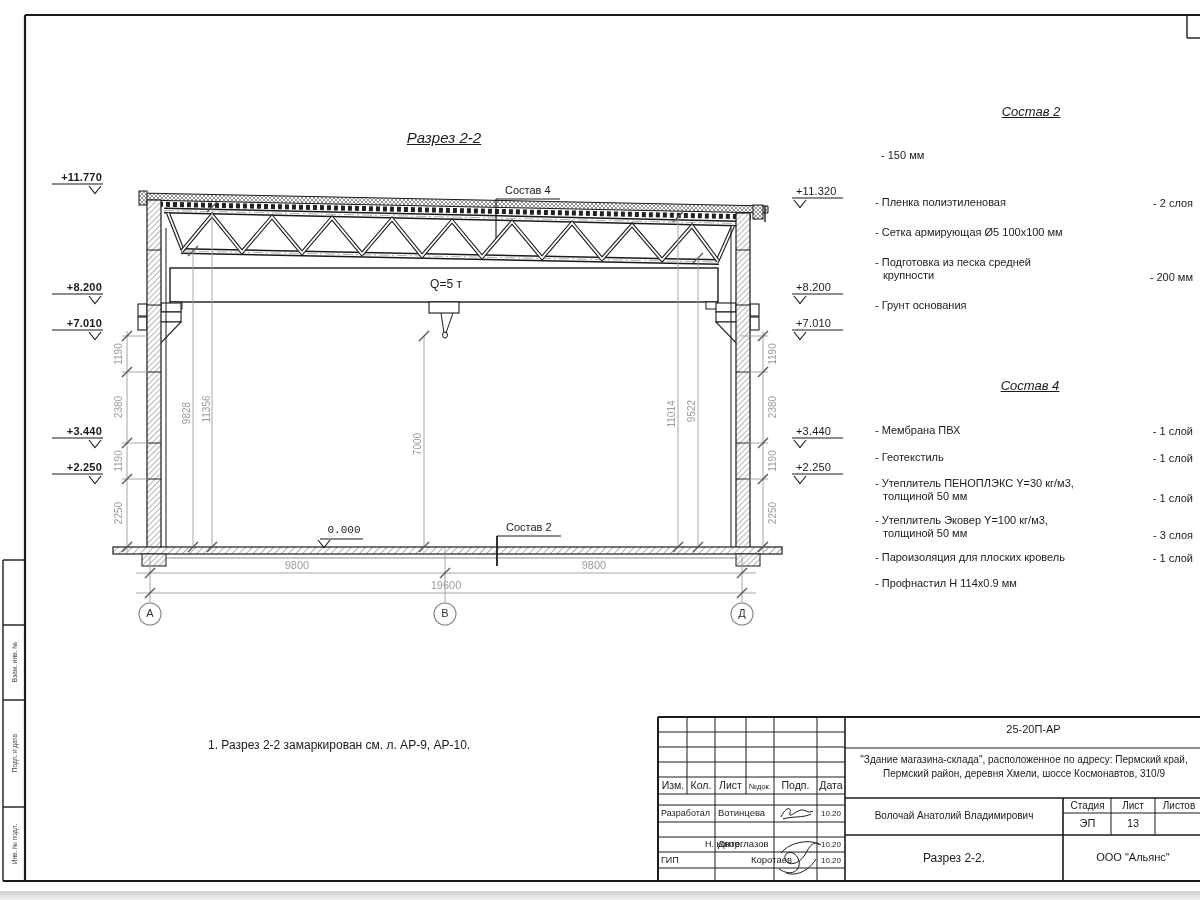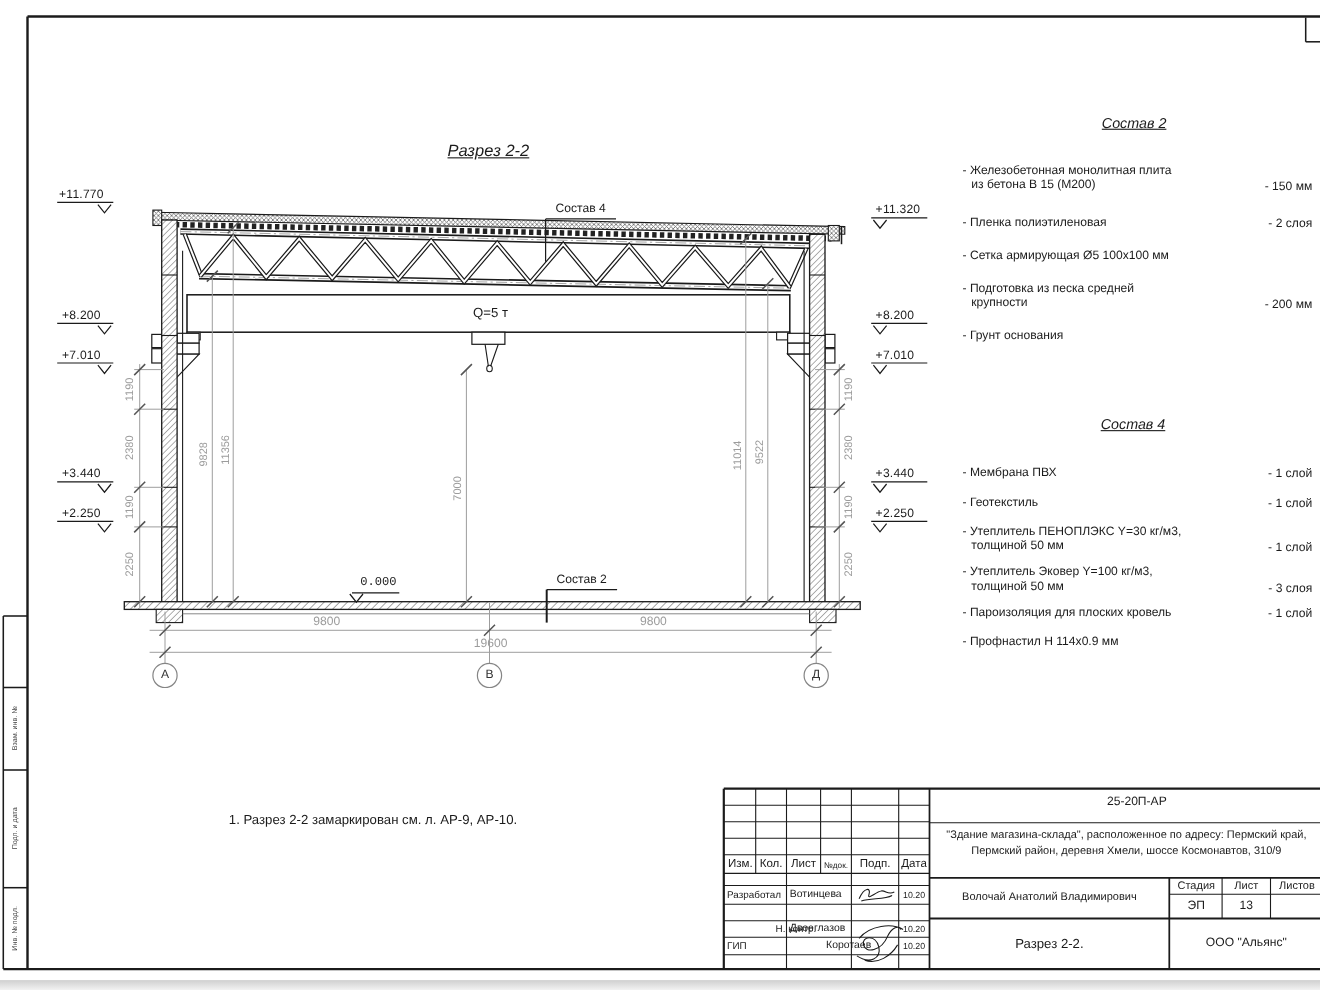--- a/index.html
+++ b/index.html
@@ -2,21 +2,21 @@
 <html><head>
 <meta charset="utf-8">
 <style>
   html,body{margin:0;padding:0;background:#fff;}
   body{width:1200px;height:900px;position:relative;overflow:hidden;
        font-family:"Liberation Sans",sans-serif;color:#1b1b1b;}
   #stage{position:absolute;inset:0;}
   svg.linework{position:absolute;left:0;top:0;}
   .t{position:absolute;white-space:nowrap;}
   .c{text-align:center;}
-  .r{text-align:center;}
+  .r{text-align:right;font-weight:bold;}
   .it{font-style:italic;}
   .ul{text-decoration:underline;}
   .dim{color:#9c9c9c;}
   .rot{transform:translate(-50%,-50%) rotate(-90deg);transform-origin:center;}
   .elev{font-size:11px;letter-spacing:.2px;}
   .sostav-row{position:absolute;left:875px;width:318px;display:flex;
               justify-content:space-between;align-items:flex-end;}
   .li-name{font-size:11px;line-height:1.22;max-width:228px;white-space:pre-line;
            padding-left:8px;text-indent:-8px;}
   .li-val{font-size:11px;white-space:nowrap;padding-left:6px;}
@@ -255,22 +255,20 @@
 <div class="t c dim" style="left:411px;top:579px;width:70px;font-size:11px;">19600</div>
 
 <div class="t c" style="left:139px;top:607px;width:22px;font-size:11px;color:#333;">А</div>
 <div class="t c" style="left:434px;top:607px;width:22px;font-size:11px;color:#333;">В</div>
 <div class="t c" style="left:731px;top:607px;width:22px;font-size:11px;color:#333;">Д</div>
 
 <div class="t" style="left:208px;top:738px;font-size:12px;">1. Разрез 2-2 замаркирован см. л. АР-9, АР-10.</div>
 
 <div class="t c it ul" style="left:981px;top:104px;width:100px;font-size:13px;">Состав 2</div>
 <div class="sostav-row" style="top:149px;">
-  <span class="li-name">- Железобетонная  монолитная плита
-из бетона В 15 (М200)</span>
   <span class="li-val">- 150 мм</span>
     </div>
 <div class="sostav-row" style="top:196px;">
   <span class="li-name">- Пленка полиэтиленовая</span>
   <span class="li-val">- 2 слоя</span>
     </div>
 <div class="sostav-row" style="top:226px;">
   <span class="li-name">- Сетка армирующая Ø5 100х100 мм</span>
   <span class="li-val"></span>
     </div>

